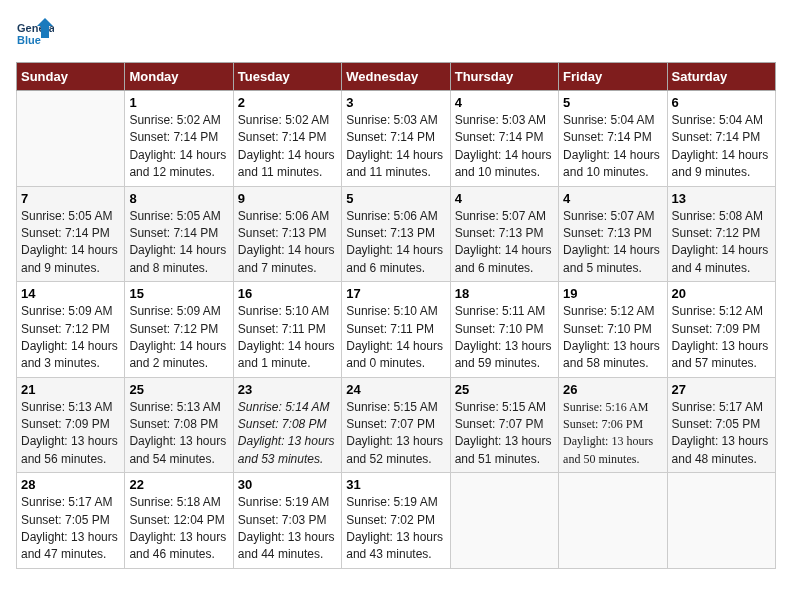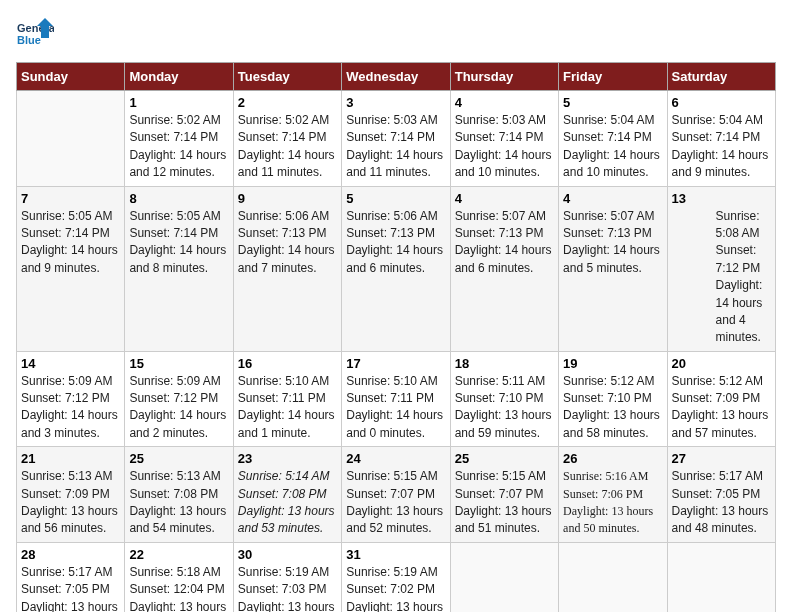--- a/index.html
+++ b/index.html
@@ -191,21 +191,21 @@
         </td>
         <td>
           <span class="day-num">4</span>
           <div class="day-info" style="white-space: pre-line;">Sunrise: 5:07 AM
 Sunset: 7:13 PM
 Daylight: 14 hours
 and 5 minutes.</div>
         </td>
         <td>
           <span class="day-num">13</span>
-          <div class="day-info" style="white-space: pre-line; margin-left: 44px;">Sunrise: 5:08 AM
+          <div class="day-info" style="white-space: pre-line;">Sunrise: 5:08 AM
 Sunset: 7:12 PM
 Daylight: 14 hours
 and 4 minutes.</div>
         </td>
       </tr>
       <tr>
         <td>
           <span class="day-num">14</span>
           <div class="day-info" style="white-space: pre-line;">Sunrise: 5:09 AM
 Sunset: 7:12 PM

